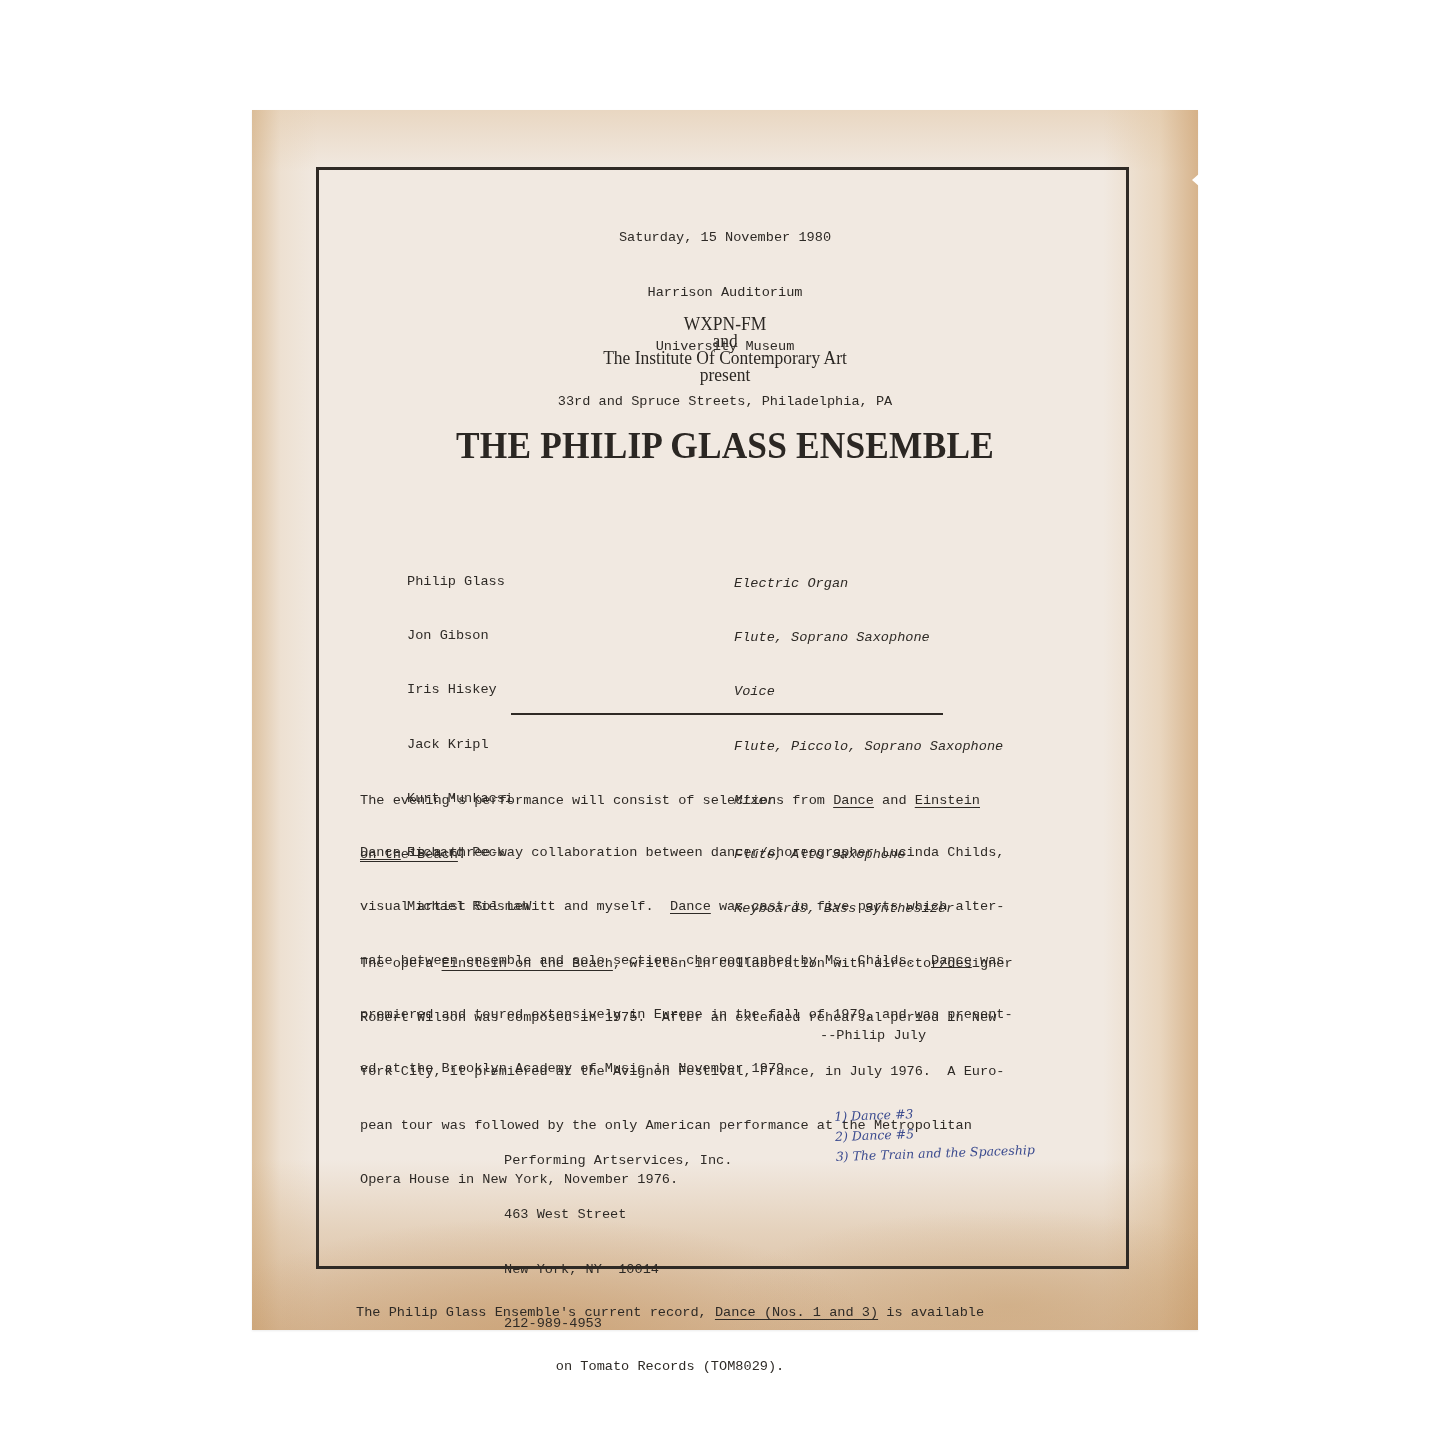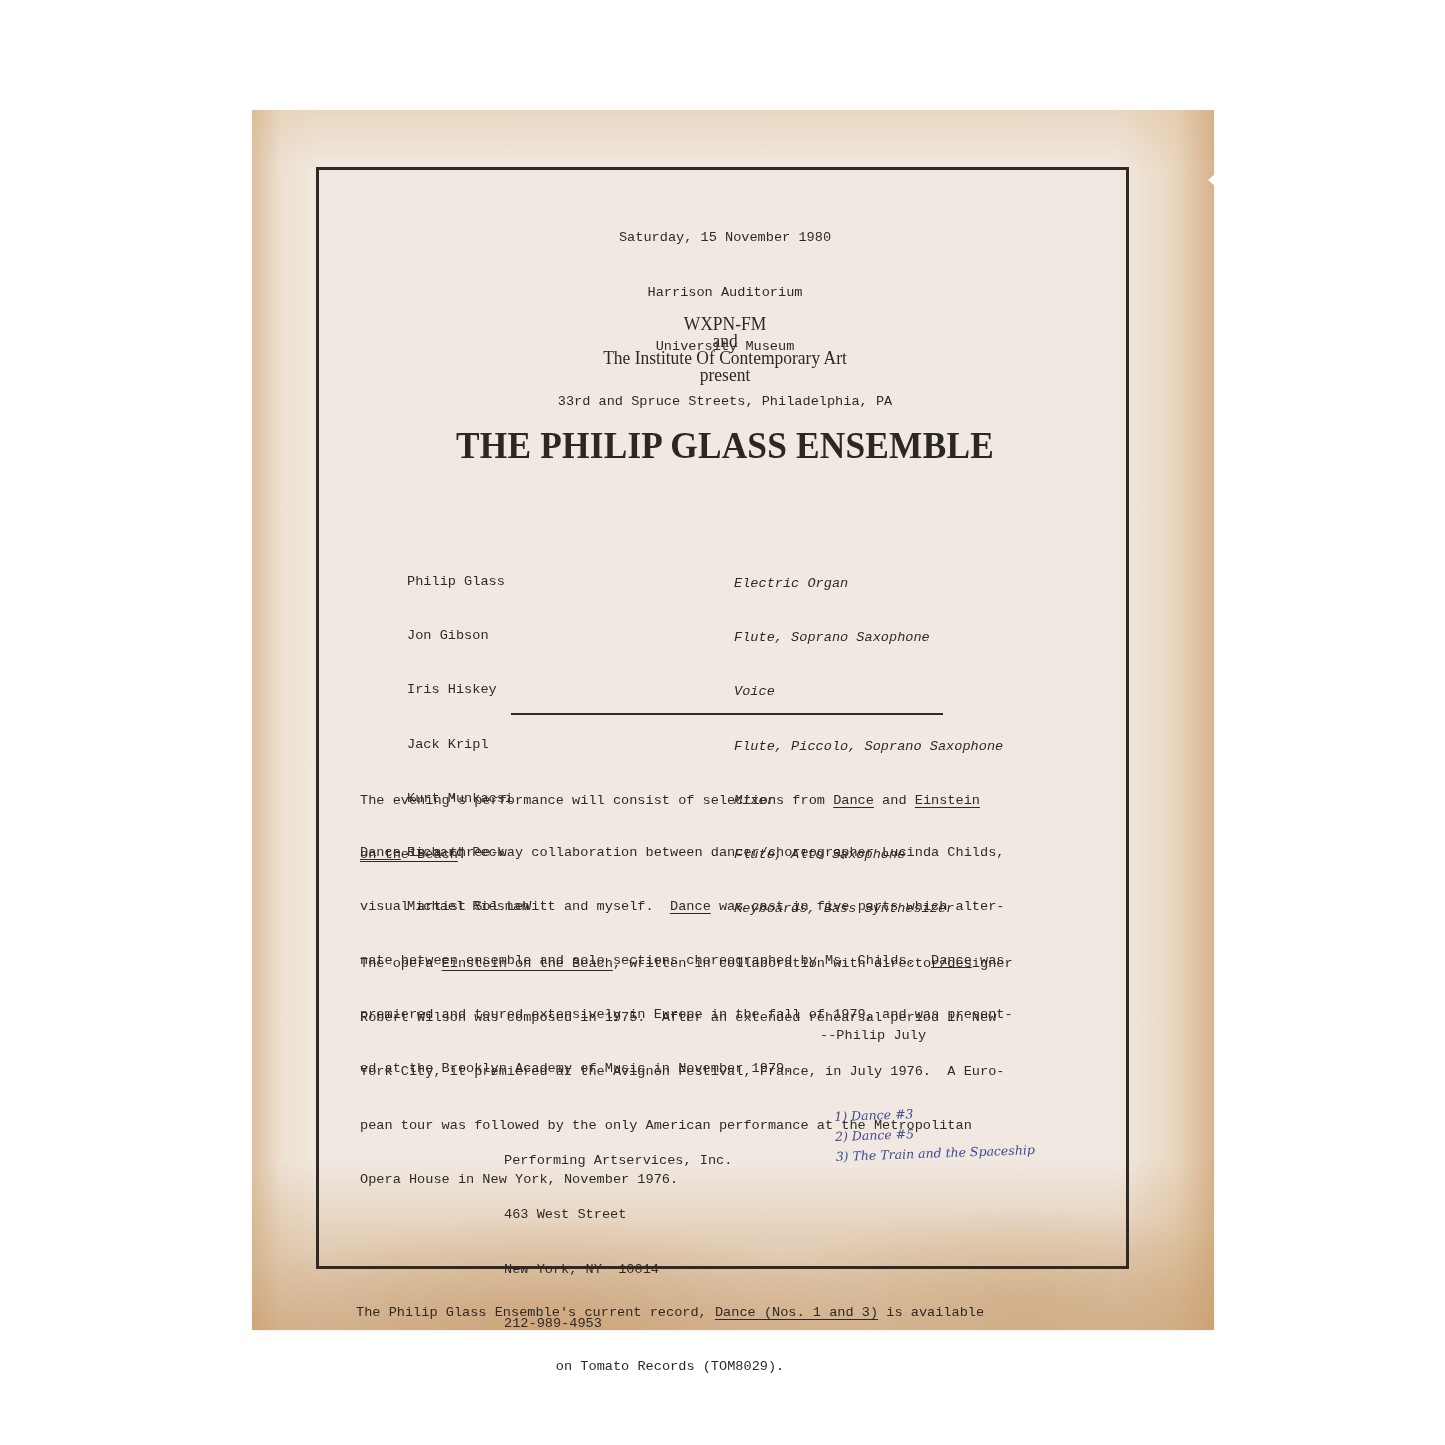--- a/index.html
+++ b/index.html
@@ -23,21 +23,20 @@
       width: 946px;
       height: 1220px;
       background:
         radial-gradient(ellipse 420px 140px at 30% 100%, rgba(196,150,100,0.55), rgba(196,150,100,0) 80%),
         radial-gradient(ellipse 360px 120px at 80% 98%, rgba(200,160,112,0.45), rgba(200,160,112,0) 80%),
         linear-gradient(to bottom, rgba(205,165,118,0) 0%, rgba(205,165,118,0) 86%, rgba(205,165,118,0.35) 92%, rgba(196,150,100,0.6) 100%),
         linear-gradient(to right, rgba(214,180,138,0.75) 0%, rgba(230,208,180,0.35) 3%, rgba(240,230,218,0) 7%, rgba(240,230,218,0) 90%, rgba(226,198,162,0.55) 96%, rgba(210,170,125,0.85) 100%),
         linear-gradient(to bottom, rgba(226,200,168,0.55) 0%, rgba(240,228,214,0) 5%),
         #f1e9e1;
       box-shadow: 0 1px 2px rgba(0,0,0,0.08);
-      padding-left: 16px;
     }
     .notch {
       position: absolute;
       right: -2px;
       top: 63px;
       width: 8px;
       height: 14px;
       background: #ffffff;
       clip-path: polygon(100% 0, 0 50%, 100% 100%);
     }

